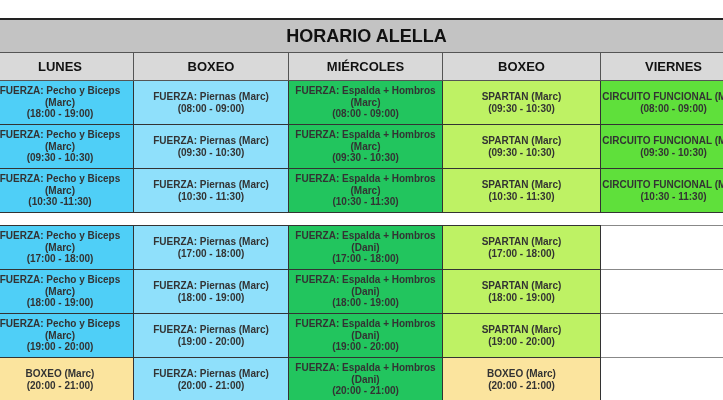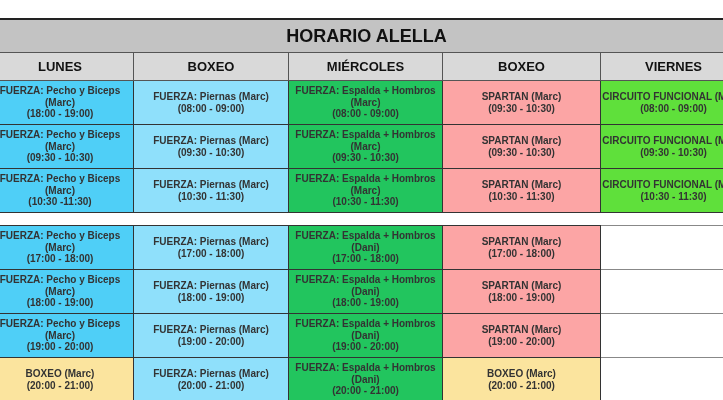--- a/index.html
+++ b/index.html
@@ -6,21 +6,21 @@
   body { width:723px; height:400px; overflow:hidden; position:relative; font-family:"Liberation Sans", sans-serif; }
   .sheet { position:absolute; left:-14px; top:18px; width:760px; }
   table { border-collapse:collapse; table-layout:fixed; width:760px; }
   td, th { padding:0; text-align:center; vertical-align:middle; overflow:hidden; white-space:nowrap; }
   .title-cell { background:#c3c3c3; height:32px; font-size:18px; font-weight:bold; color:#111; border-top:2px solid #222; border-bottom:1px solid #555; }
   .day-cell { background:#d9d9d9; height:27px; font-size:13px; font-weight:bold; color:#111; border:1px solid #555; border-top:none; }
   .cls { height:43px; font-size:10px; font-weight:bold; color:#333; line-height:11.5px; border:1px solid #333; }
   .fuerza1 { background:#4fcff7; }
   .fuerza2 { background:#8fe0fb; }
   .fuerza3 { background:#22c55e; }
-  .spartan { background:#fca5a5; }
+  .spartan { background:#bef264; }
   .circuito { background:#5fe03b; }
   .boxeo { background:#fbe49e; }
   .empty { background:#ffffff; border-left:1px solid #333; border-right:none; border-top:1px solid #888; border-bottom:1px solid #888; }
   .gap td { height:12px; border:none; background:#fff; }
   .line { display:block; }
 </style>
 </head>
 <body>
 
 <div class="sheet">

